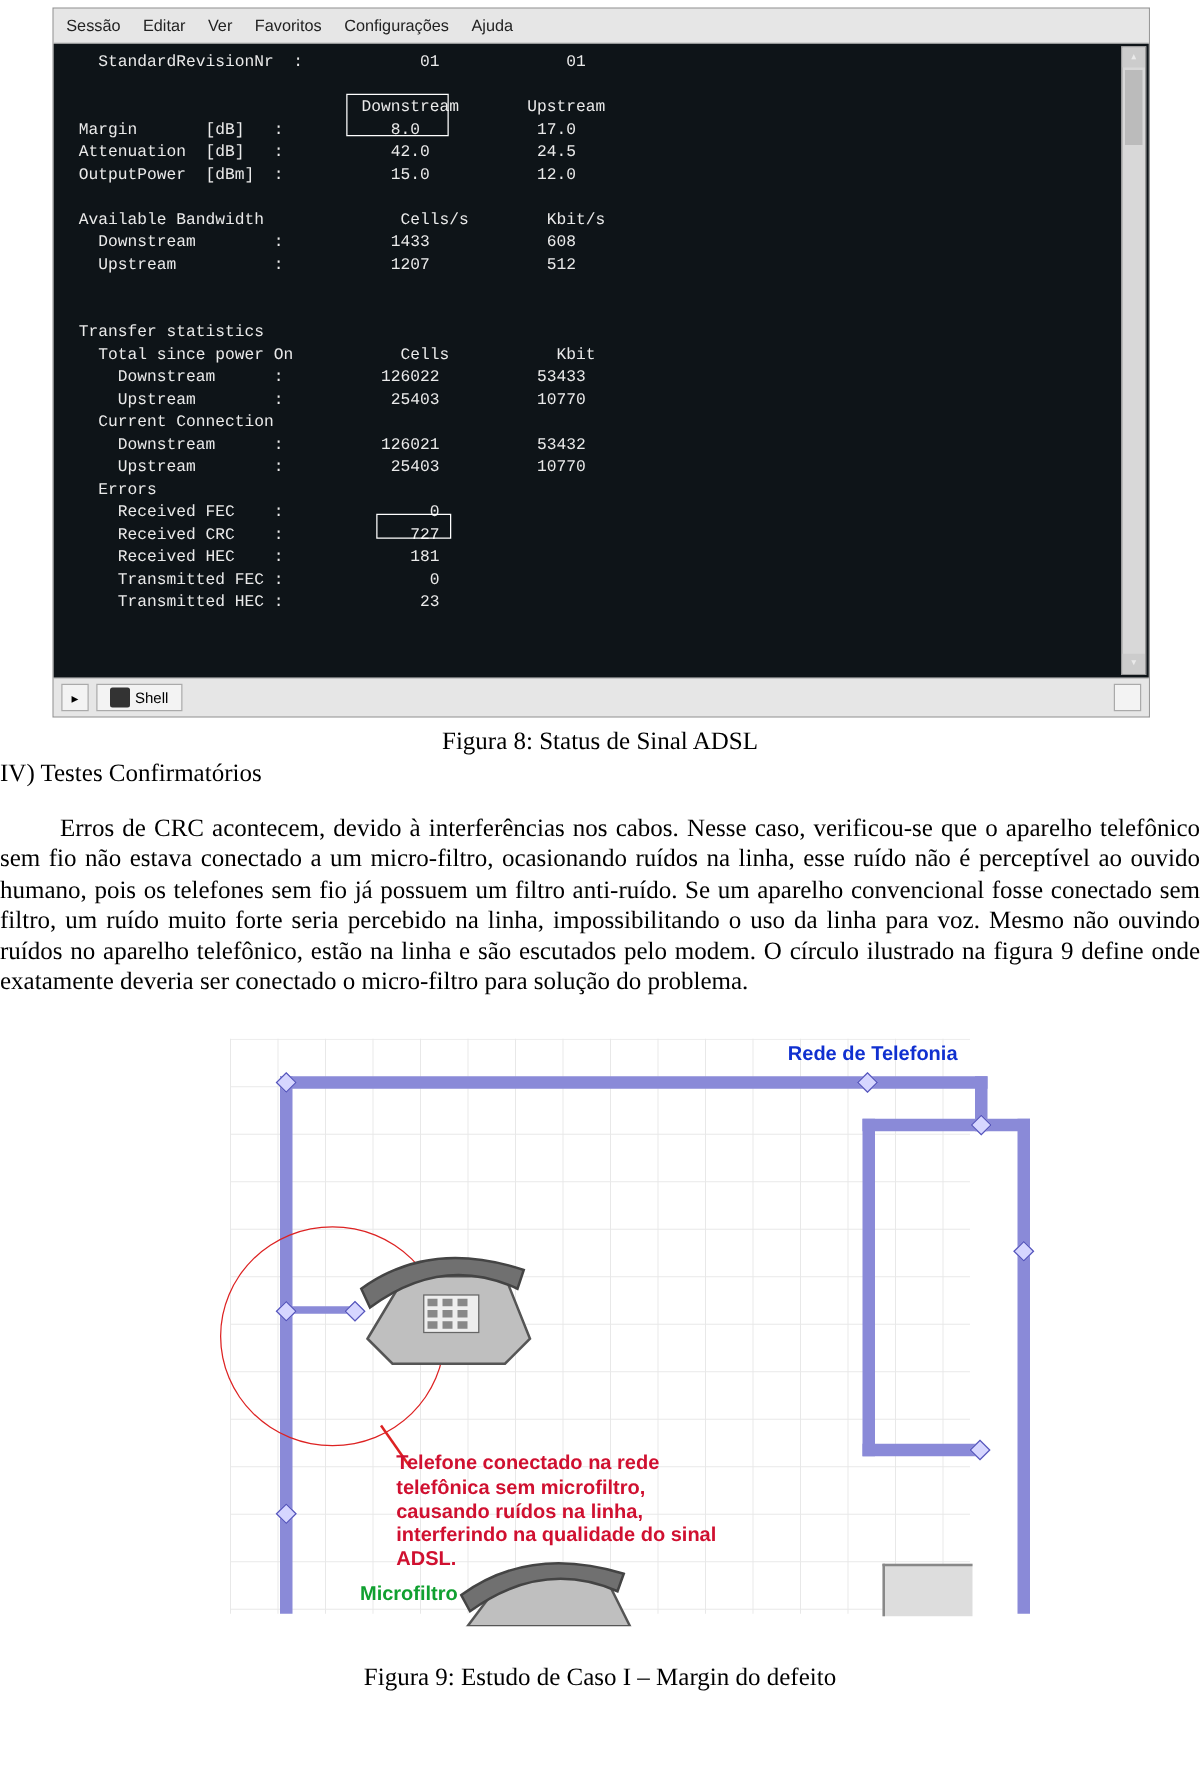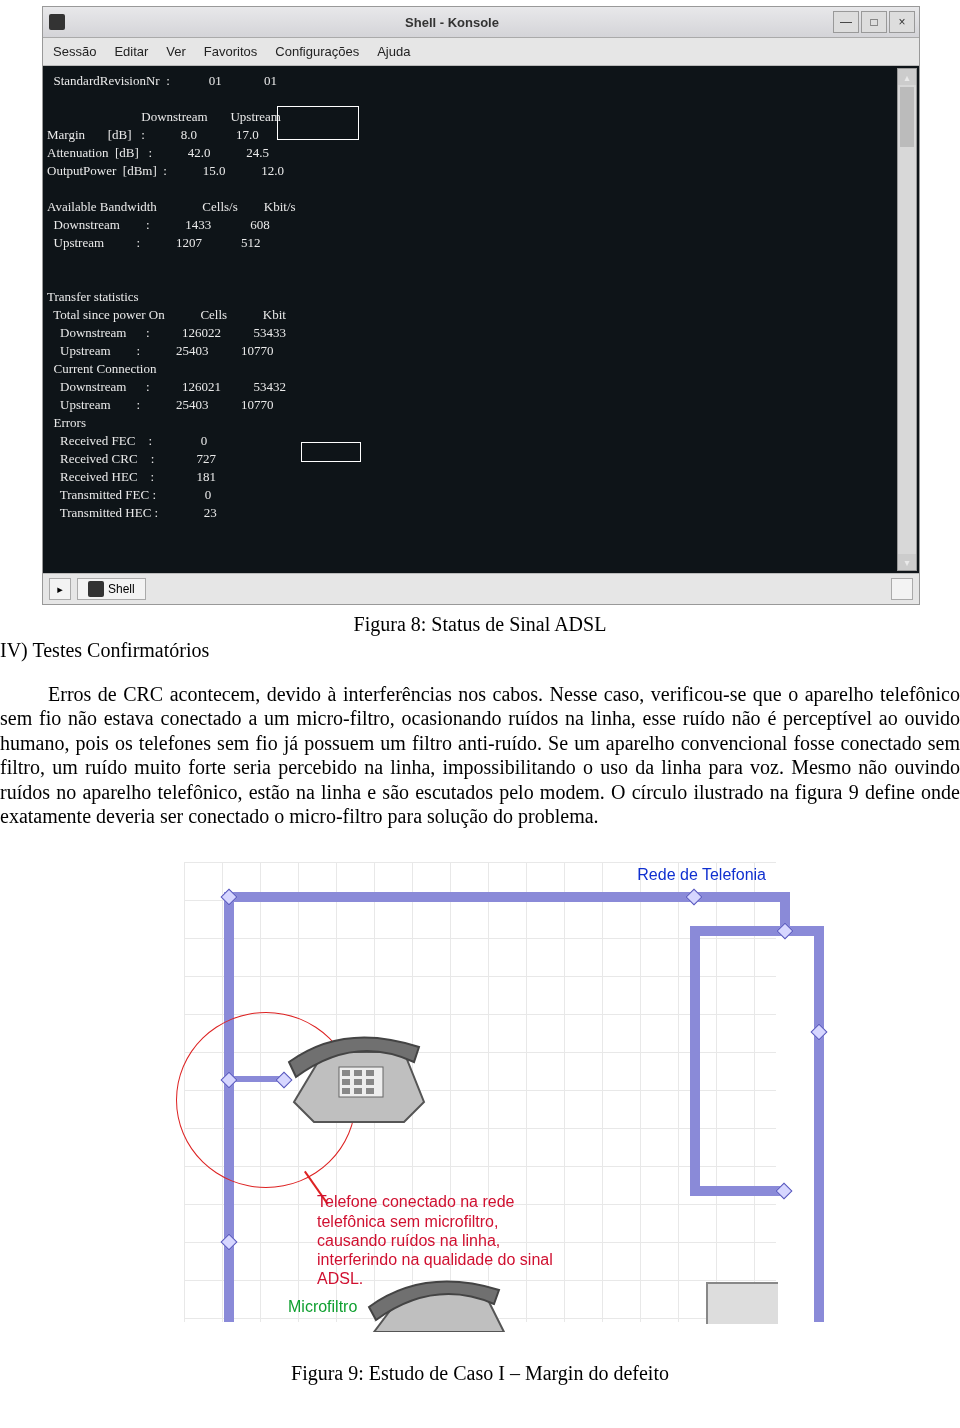--- a/index.html
+++ b/index.html
@@ -35,22 +35,22 @@
     width:24px; height:20px; border:1px solid #999; background:#ddd;
     display:flex; align-items:center; justify-content:center; font-size:12px;
   }
   .menubar {
     display:flex; gap:18px; padding:6px 10px;
     font-family: sans-serif; font-size:13px; color:#222; background:#e6e6e6;
     border-bottom:1px solid #bbb;
   }
   .menubar span { cursor:default; }
   .terminal {
-    background:#0e1418; color:#eaeaea; font-family: Liberation Serif, serif;
-    font-size:13px; padding:6px 8px 6px 4px; position:relative;
+    background:#0e1418; color:#eaeaea; font-family: Liberation Mono, monospace;
+    font-size:13px; padding:6px 8px 6px 20px; position:relative;
     height:495px; overflow:hidden;
   }
   .term-scroll {
     position:absolute; right:2px; top:2px; bottom:2px; width:18px;
     background:#d8d8d8; border:1px solid #999;
   }
   .term-scroll .arrow-up, .term-scroll .arrow-down {
     height:16px; display:flex; align-items:center; justify-content:center; background:#ccc; font-size:10px;
   }
   .term-scroll .thumb { background:#bbb; height:60px; margin:2px; }
@@ -75,20 +75,21 @@
   .section-head {
     font-size:20px; margin-top:3px;
   }
   .indent { text-indent:48px; }
   .diagram-wrap {
     margin: 34px auto 0 auto; width:592px; height:460px; position:relative;
     background-image:
       linear-gradient(to right, #e8e8e8 1px, transparent 1px),
       linear-gradient(to bottom, #e8e8e8 1px, transparent 1px);
     background-size:38px 38px;
+    font-weight:bold;
   }
   
   .p-seg { position:absolute; background:#8a8ad8; }
   .node { position:absolute; width:10px; height:10px; background:#d6d6ff; border:1px solid #5555bb; transform:translate(-50%,-50%) rotate(45deg); }
   .redcircle {
     position:absolute; border:1px solid #d22; border-radius:50%;
   }
   .phone {
     position:absolute;
   }
@@ -102,31 +103,20 @@
   .konsole-icon {
     width:16px; height:16px; background:#333; border-radius:2px; display:inline-block;
   }
 </style>
 </head>
 <body>
 
 <div class="page">
 
   <div class="konsole-wrap">
-    <div class="titlebar">
-      <div class="tb-left">
-          <span class="konsole-icon"></span>
-        </div>
-      <div class="tb-center">Shell - Konsole</div>
-      <div class="tb-right">
-        <div class="win-btn">—</div>
-        <div class="win-btn">□</div>
-        <div class="win-btn">×</div>
-      </div>
-    </div>
     <div class="menubar">
       <span>Sessão</span>
       <span>Editar</span>
       <span>Ver</span>
       <span>Favoritos</span>
       <span>Configurações</span>
       <span>Ajuda</span>
     </div>
     <div class="terminal">
       <div id="term-lines">

